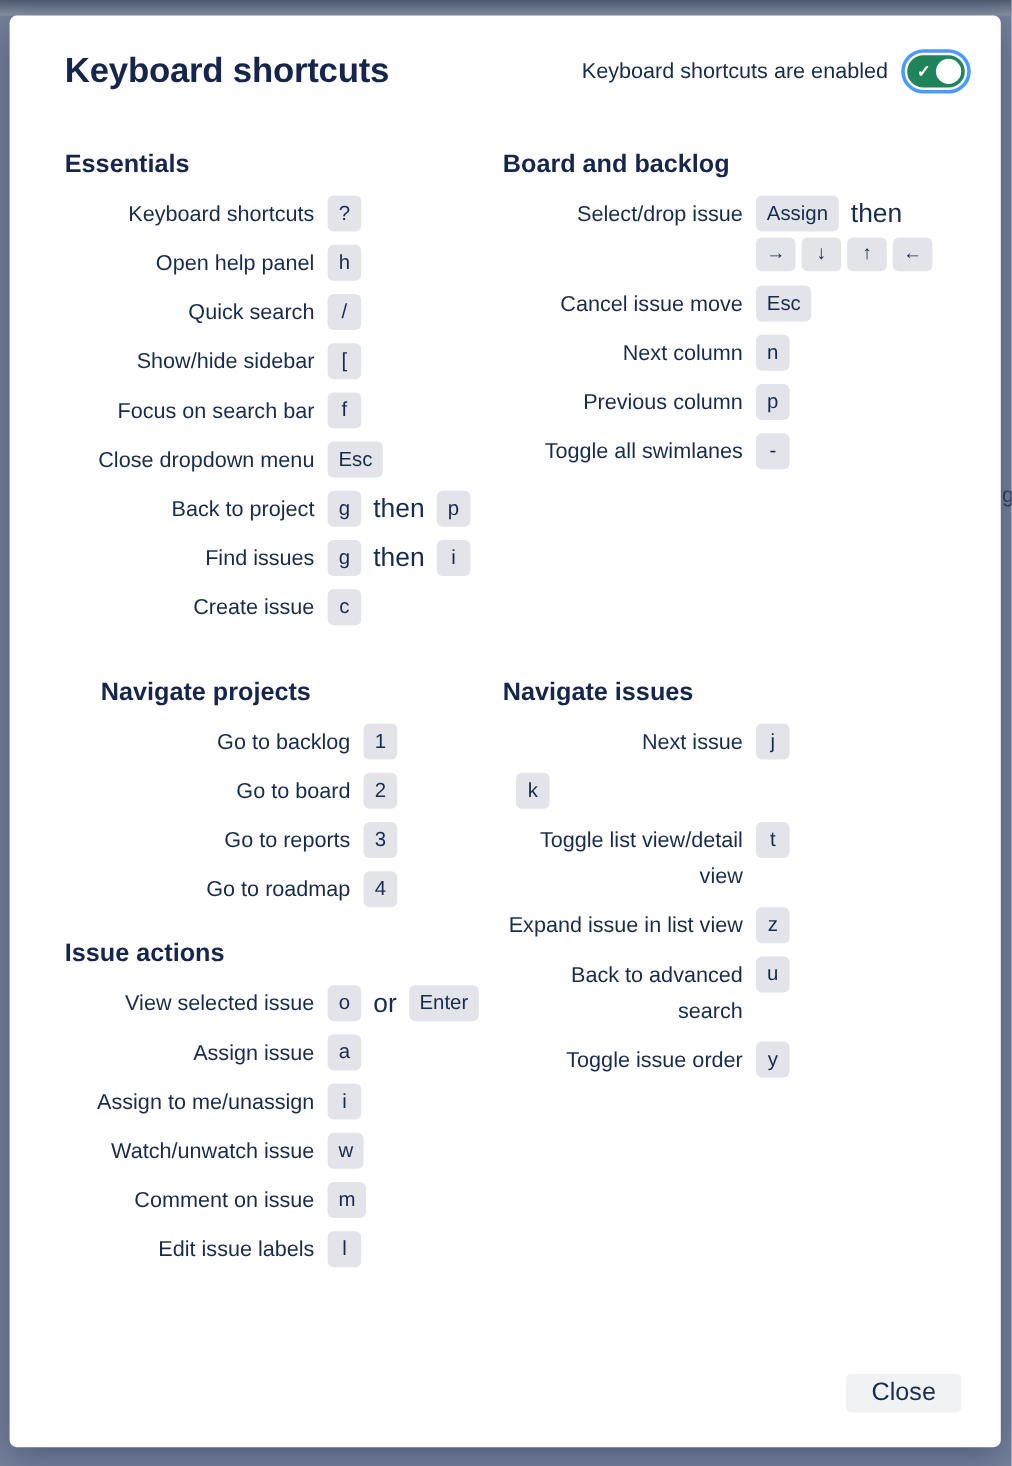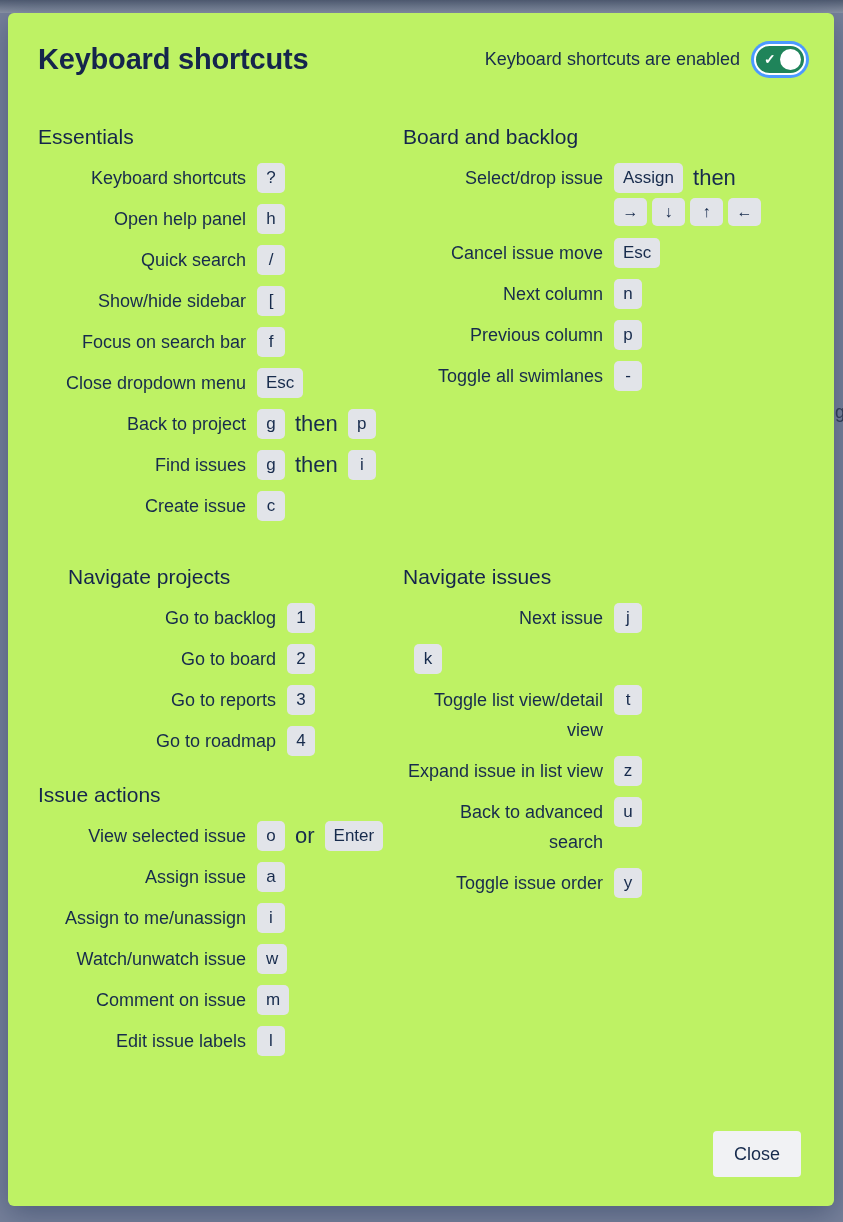--- a/index.html
+++ b/index.html
@@ -18,24 +18,24 @@
     background: linear-gradient(#4E5A70, #8A93A5);
     z-index: 0;
   }
   .backdrop-peek {
     position: absolute; left: 835px; top: 402px;
     font-size: 18px; color: #343F58; z-index: 0;
   }
   .dialog {
     position: absolute;
     left: 8px; right: 9px; top: 13px; bottom: 16px;
-    background: #bef264;
+    background: #ffffff;
     border-radius: 6px;
     box-shadow: 0 8px 28px rgba(9,30,66,0.35);
-    padding: 29px 30px 0 30px;
+    padding: 29px 30px 0 46px;
     z-index: 1;
   }
   .dialog-header {
     display: flex; align-items: center; justify-content: space-between;
     margin-bottom: 49px;
   }
   .dialog-title {
     margin: 0;
     font-size: 29px; font-weight: 700; line-height: 34px;
     color: #15254C; letter-spacing: -0.2px;
@@ -64,21 +64,21 @@
     grid-template-rows: 440px auto auto;
     align-items: start;
   }
   .sec-essentials        { grid-row: 1; grid-column: 1; }
   .sec-board-and-backlog { grid-row: 1; grid-column: 2; }
   .sec-navigate-projects { grid-row: 2; grid-column: 1; margin-left: 30px; }
   .sec-navigate-issues   { grid-row: 2 / span 2; grid-column: 2; }
   .sec-issue-actions     { grid-row: 3; grid-column: 1; margin-top: 16px; }
   .sec-title {
     margin: 0 0 14px 0;
-    font-size: 21px; font-weight: 400; line-height: 24px;
+    font-size: 21px; font-weight: 700; line-height: 24px;
     color: #15254C;
   }
   .row { display: flex; align-items: flex-start; margin-bottom: 11px; }
   .row-label {
     flex: none; width: 208px;
     text-align: right;
     font-size: 18px; line-height: 30px; color: #172B4D;
   }
   .sec-right .row-label { width: 200px; }
   .row-keys { margin-left: 11px; }
@@ -89,24 +89,24 @@
     display: inline-flex; align-items: center; justify-content: center;
     min-width: 28px; height: 30px; padding: 0 9px;
     background: #E2E4E9; border-radius: 5px;
     font-family: "Liberation Sans", sans-serif;
     font-size: 17px; color: #172B4D; white-space: nowrap;
   }
   .key.key-arrow { min-width: 33px; height: 28px; padding: 0; font-size: 16px; }
   .key-joiner { font-size: 22px; color: #172B4D; }
   .close-btn {
     position: absolute; right: 33px; bottom: 29px;
-    height: 46px; padding: 0 21px;
+    height: 32px; padding: 0 21px;
     background: #F1F2F4; border: none; border-radius: 4px;
     font-family: "Liberation Sans", sans-serif;
-    font-size: 18px; color: #172B4D;
+    font-size: 21px; color: #172B4D;
     cursor: pointer;
   }
 </style>
 </head>
 <body>
 
 <div class="backdrop-top"></div>
 <span class="backdrop-peek">g</span>
 
 <div class="dialog" role="dialog">

